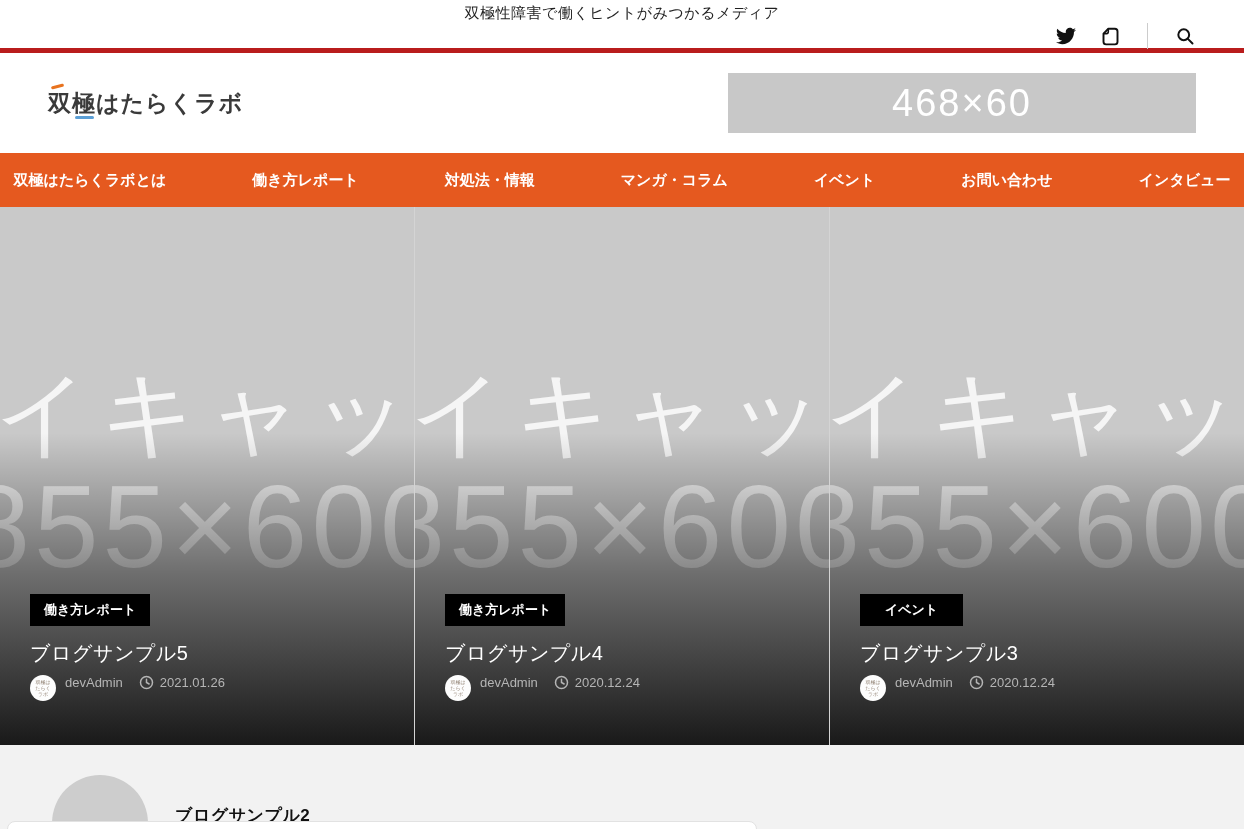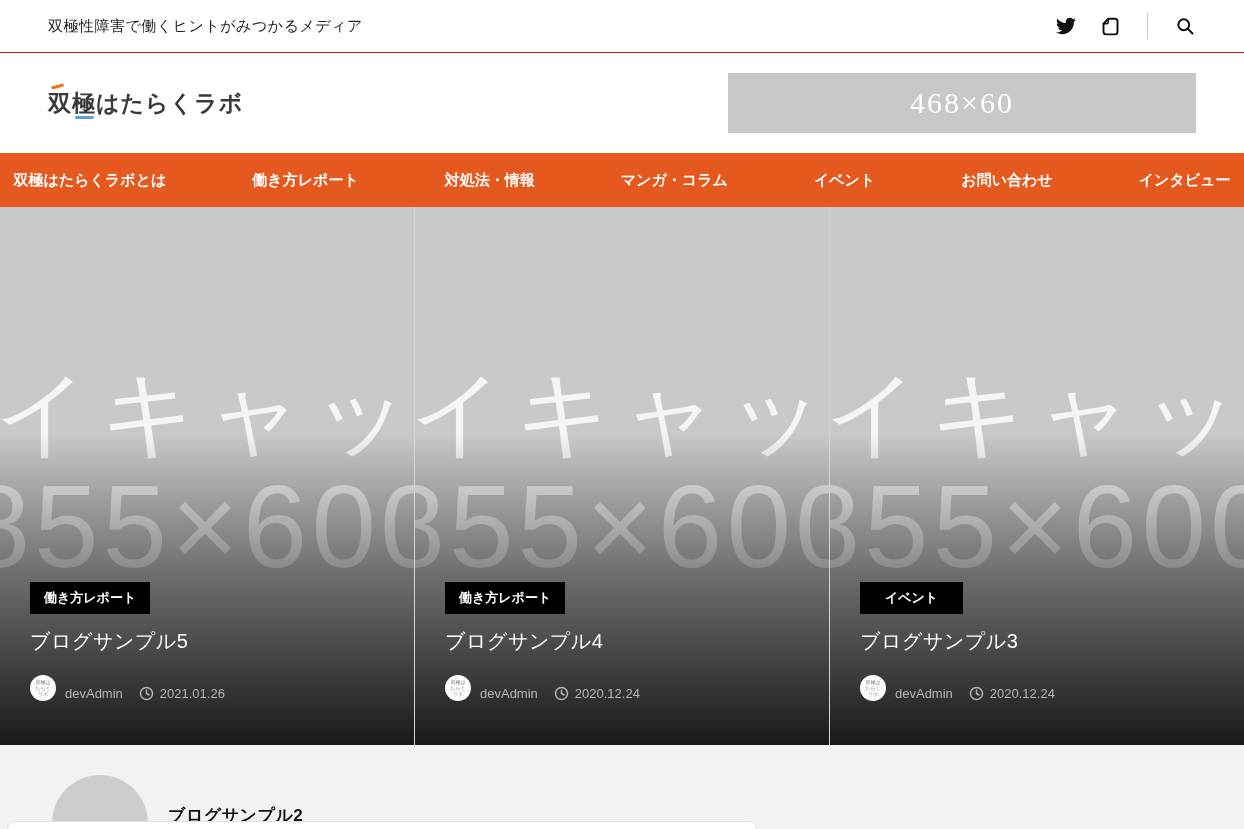--- a/index.html
+++ b/index.html
@@ -1,39 +1,39 @@
 <!DOCTYPE html>
 <html><head>
 <meta charset="utf-8">
 <style>
   * { margin:0; padding:0; box-sizing:border-box; }
   html,body { width:1244px; height:829px; overflow:hidden; background:#fff;
               font-family:"Liberation Sans","DejaVu Sans",sans-serif; }
 
   
-  .topbar { height:53px; background:#fff; border-bottom:1px solid #b91c1c;
-            display:flex; align-items:center; padding:4px 48px; }
+  .topbar { height:53px; background:#fff; border-bottom:5px solid #b91c1c;
+            display:flex; align-items:center; padding:4px 48px;flex-direction:column; }
   .tagline { font-size:15px; color:#1f1f1f; letter-spacing:.5px; }
   .topbar-icons { margin-left:auto; display:flex; align-items:center; gap:22px; }
   .tb-icon { width:22px; height:22px; display:flex; align-items:center; justify-content:center; cursor:pointer; }
   .tb-icon svg { display:block; }
   .tb-divider { width:1px; height:26px; background:#ccc; margin:0 4px; }
 
   
   .header { height:100px; background:#fff; display:flex; align-items:center;
             justify-content:space-between; padding:0 48px; }
   .logo { position:relative; font-size:23px; font-weight:700; color:#3a3a3a;
           letter-spacing:1px; cursor:pointer; }
   .logo-accent { position:absolute; left:3px; top:-3px; width:13px; height:3px;
                  background:#e8731f; transform:rotate(-14deg); border-radius:2px; }
   .logo-underline { position:absolute; left:27px; bottom:0; width:19px; height:3px;
                     background:#5b9fd6; border-radius:2px; }
   .ad-banner { width:468px; height:60px; background:#c8c8c8; color:#fff;
                display:flex; align-items:center; justify-content:center;
-               font-size:30px; font-weight:300; letter-spacing:2px; cursor:pointer;font-family:Liberation Serif, serif; }
+               font-size:38px; font-weight:300; letter-spacing:2px; cursor:pointer; }
 
   
   .nav { height:54px; background:#e5591f; display:flex; align-items:center; justify-content:center;gap:32px; }
   .nav-item { color:#fff; font-size:15px; font-weight:700; padding:0 27px;
               line-height:54px; cursor:pointer; white-space:nowrap; }
 
   
   .hero { height:538px; display:flex; }
   .hero-post { flex:1 1 0; position:relative; overflow:hidden; background:#c9c9c9; cursor:pointer; }
   .hero-post + .hero-post { border-left:1px solid #d4d4d4; }
@@ -46,36 +46,36 @@
               letter-spacing:4px; white-space:nowrap; line-height:1; margin-top:8px; }
   .hero-shade { position:absolute; inset:0;
                 background:linear-gradient(to bottom, rgba(0,0,0,0) 42%,
                            rgba(0,0,0,.45) 68%, rgba(10,10,10,.92) 100%); }
   .hero-caption { position:absolute; left:30px; right:20px; bottom:44px; }
   .badge { display:inline-block; background:#000; color:#fff; font-size:13px;
            font-weight:700; padding:7px 14px; min-width:103px; text-align:center;
            cursor:pointer; }
   .hero-title { color:#fff; font-size:20px; font-weight:400; margin-top:14px;
                 letter-spacing:.5px; }
-  .hero-meta { display:flex; align-items:flex-end; margin-top:20px; color:#b5b5b5; font-size:13px; }
+  .hero-meta { display:flex; align-items:flex-start; margin-top:8px; color:#b5b5b5; font-size:13px; }
   .meta-avatar { width:26px; height:26px; border-radius:50%; background:#fdfdfd;
                  display:flex; align-items:center; justify-content:center; overflow:hidden;
                  margin-right:9px; flex:0 0 auto; }
   .meta-avatar span { font-size:5px; color:#8a7a6a; text-align:center; line-height:1.2;
                       width:18px; word-break:break-all; }
   .meta-author { margin-right:16px; }
   .meta-clock { display:flex; align-items:center; margin-right:6px; }
 
   
   .latest { position:relative; height:84px; background:#f2f2f2; overflow:hidden; }
   .latest-thumb { position:absolute; left:52px; top:30px; width:96px; height:96px;
                   border-radius:50%; background:#cdcdcd; display:flex; align-items:center;
                   justify-content:center; cursor:pointer; }
   .latest-thumb span { color:#fff; font-size:13px; letter-spacing:1px; margin-top:24px; }
-  .latest-title { position:absolute; left:168px; top:59px; font-size:17px;
+  .latest-title { position:absolute; left:175px; top:59px; font-size:17px;
                   font-weight:700; color:#111; cursor:pointer; letter-spacing:.5px; }
   .latest-card { position:absolute; left:7px; top:76px; width:750px; height:40px;
                  background:#fff; border:1px solid #e2e2e2; border-radius:8px 8px 0 0; }
 </style>
 </head>
 <body>
 
 <div class="topbar">
   <div class="tagline">双極性障害で働くヒントがみつかるメディア</div>
   <div class="topbar-icons">

